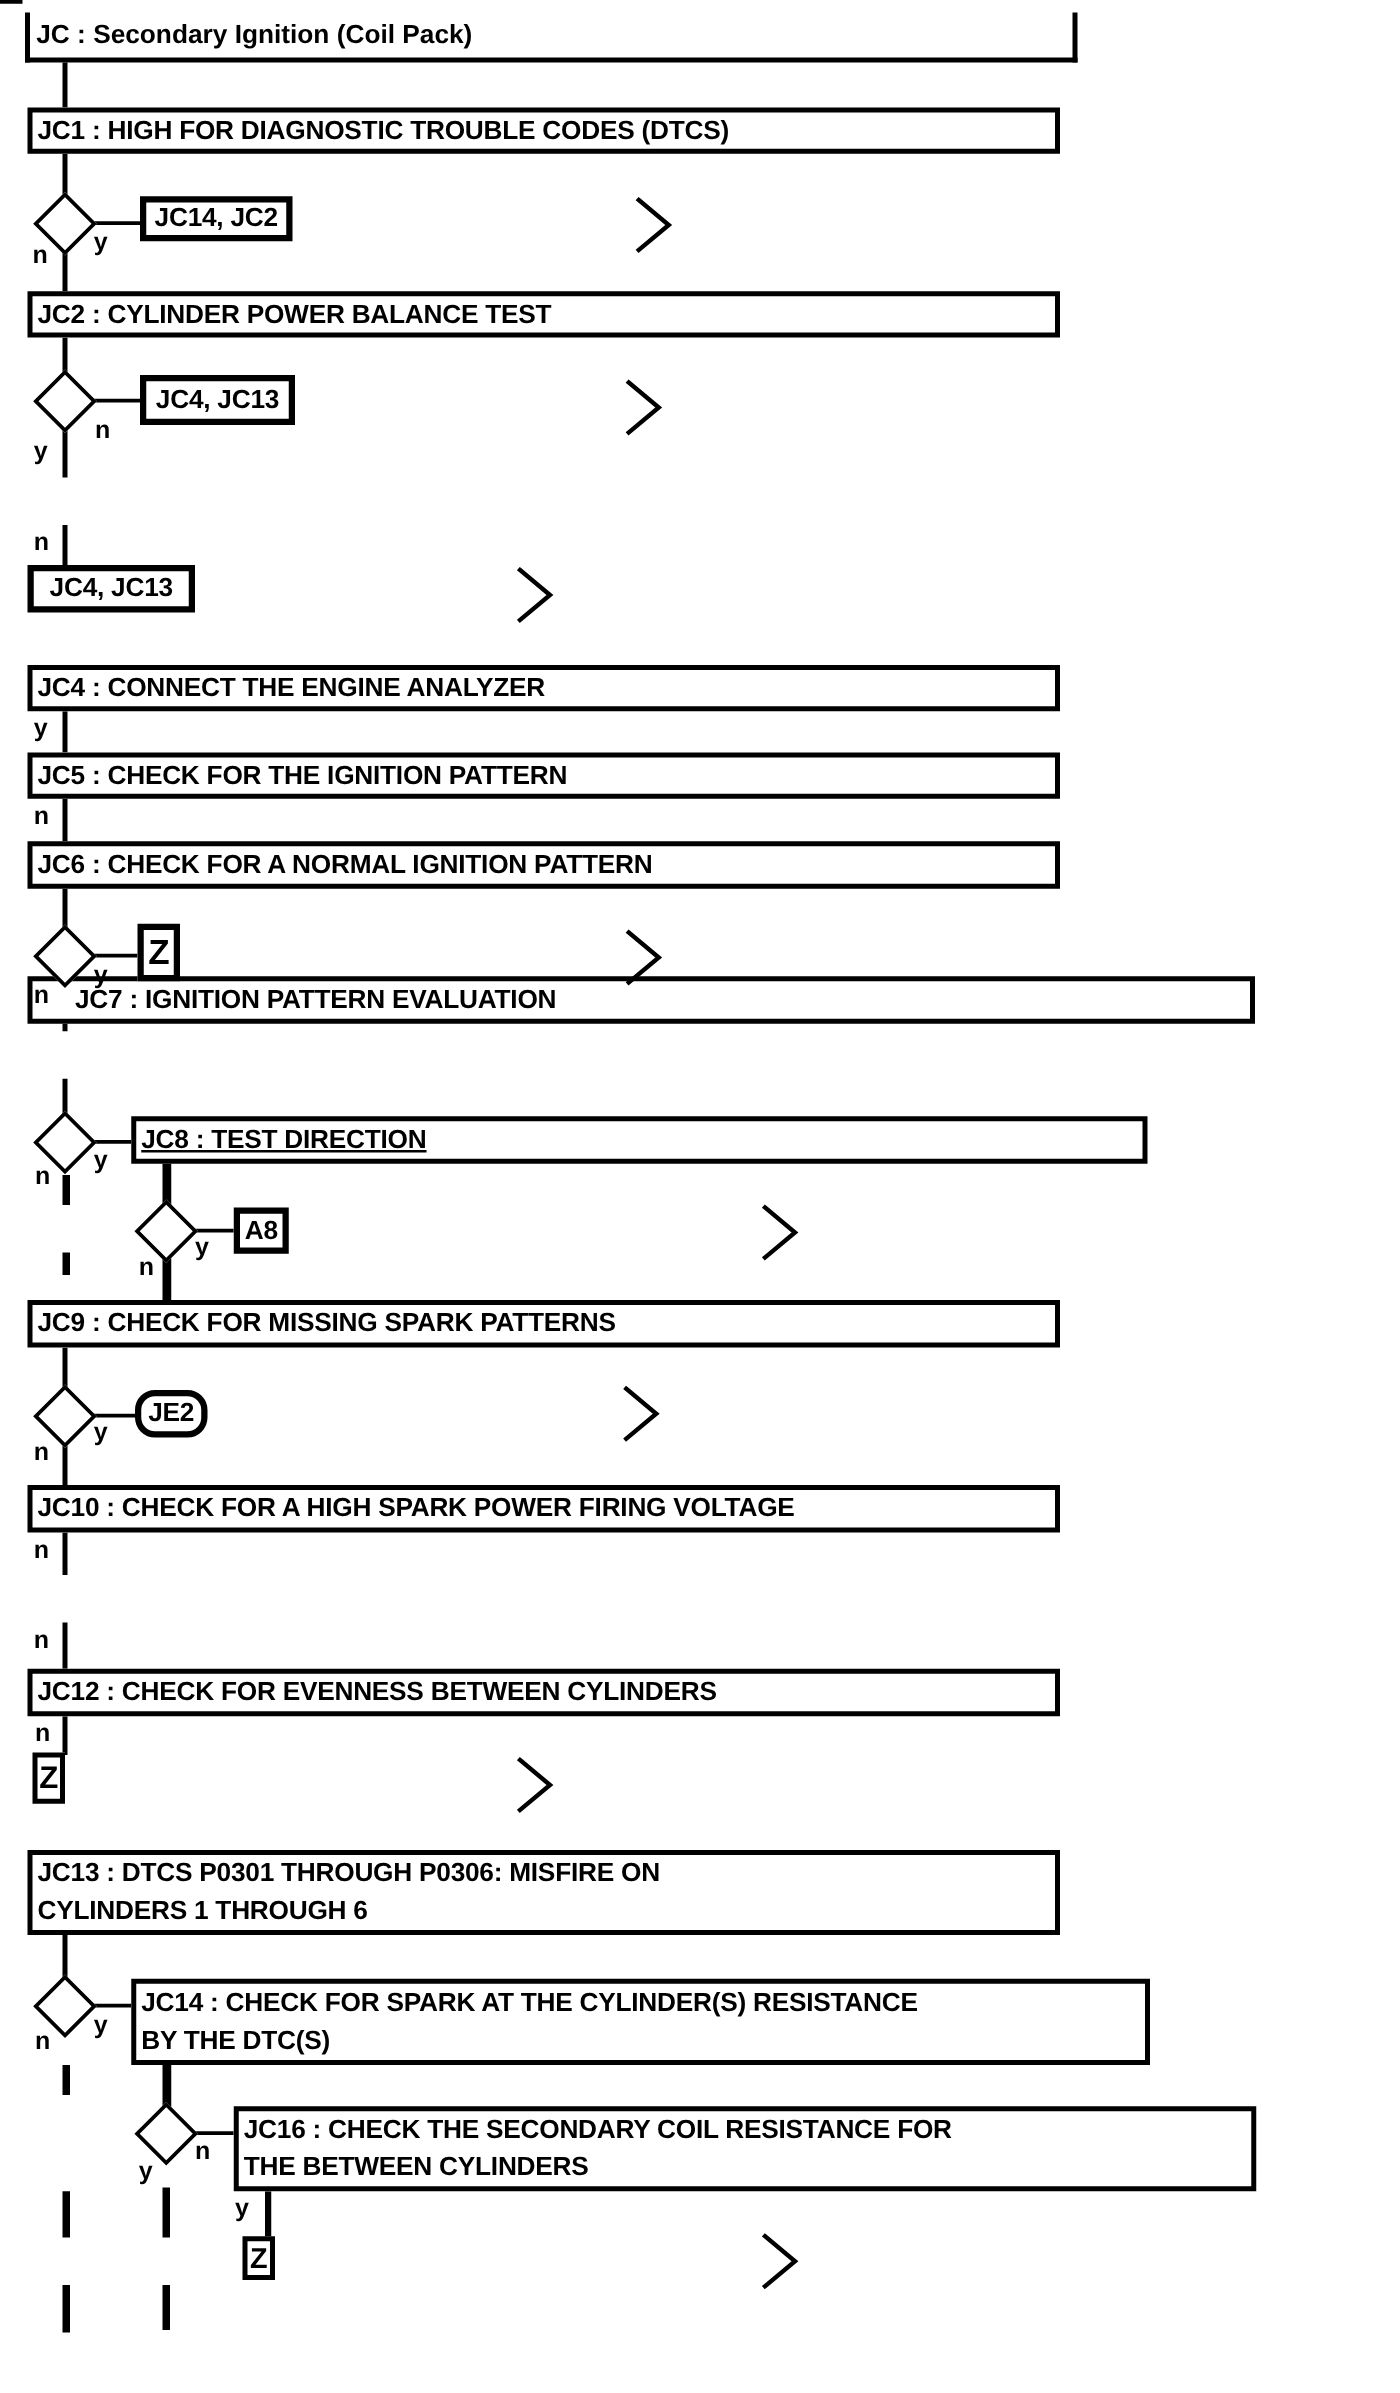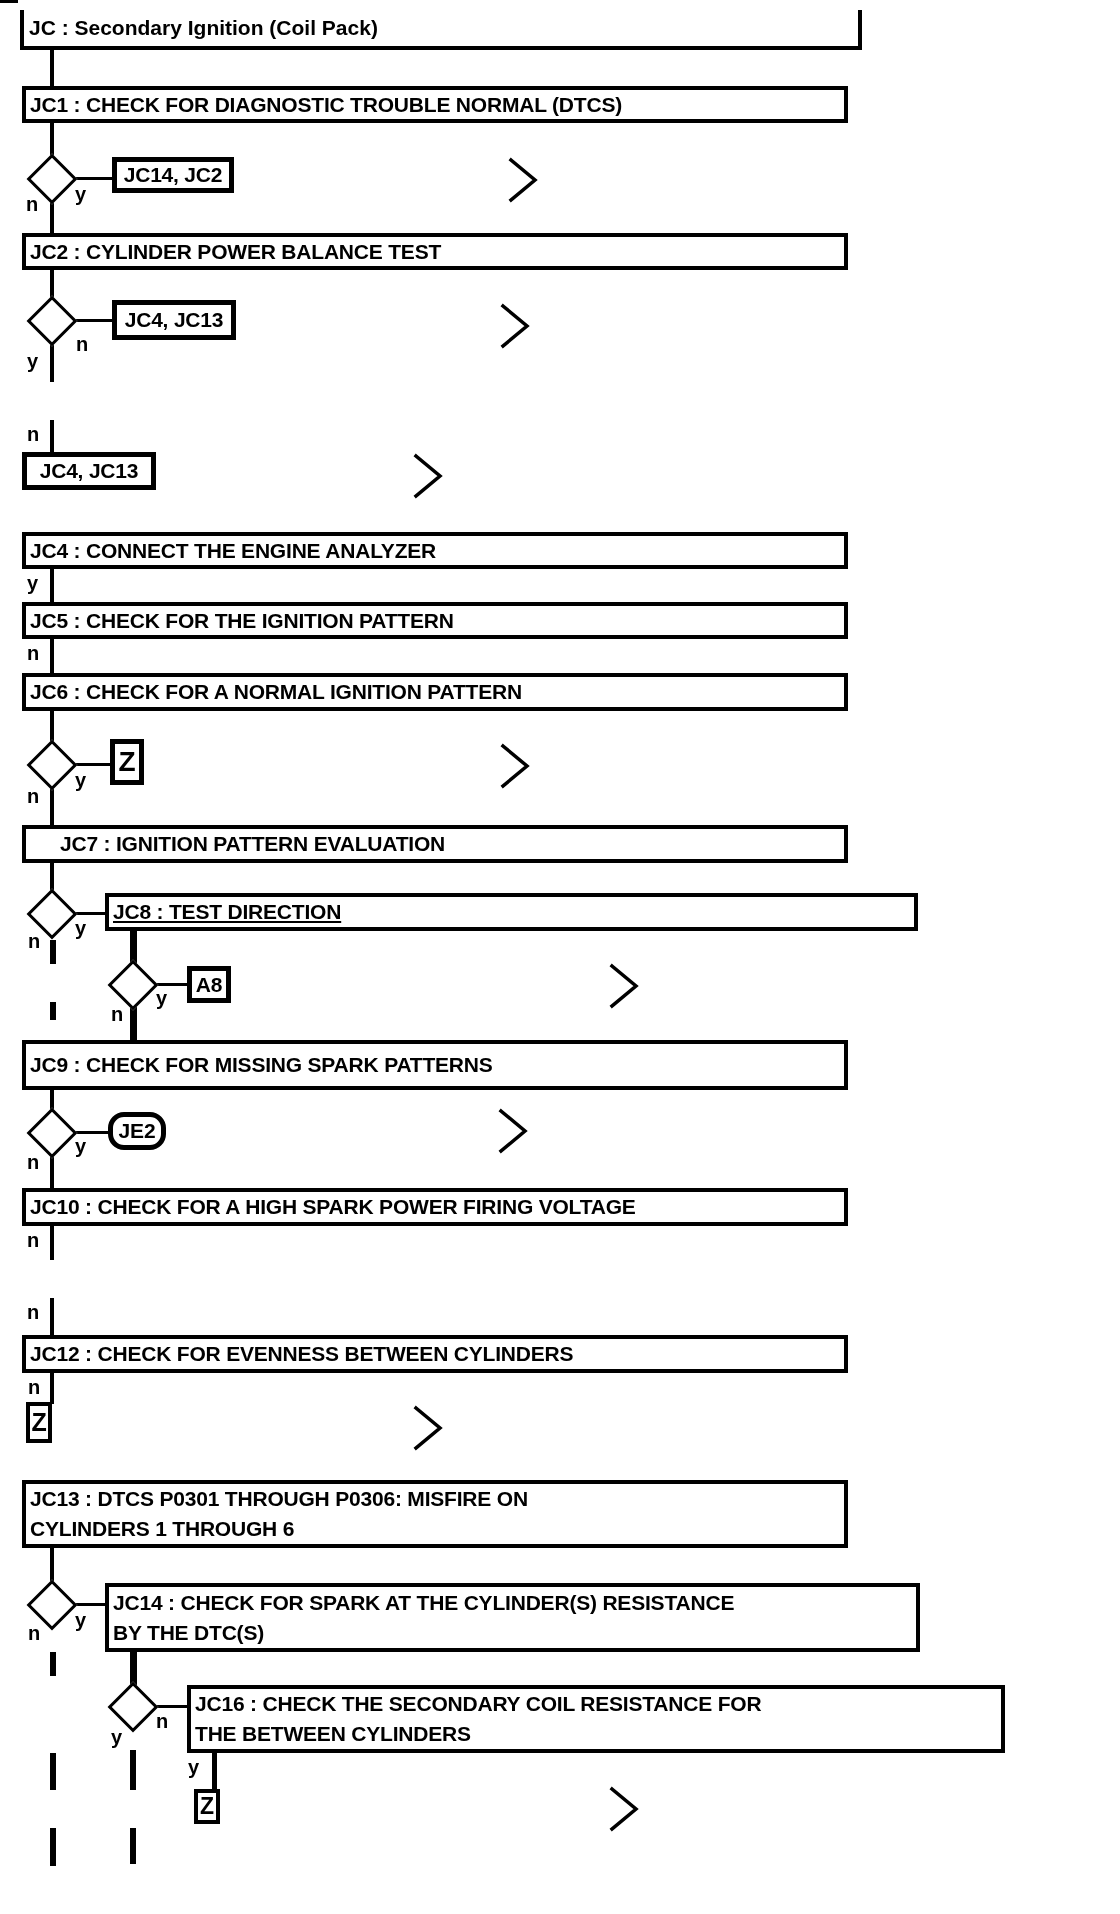--- a/index.html
+++ b/index.html
@@ -82,41 +82,41 @@
   <div class="hl" style="left:70px;top:177px;width:42px;"></div>
   <div class="hl" style="left:70px;top:319px;width:42px;"></div>
   <div class="hl" style="left:70px;top:763px;width:40px;"></div>
   <div class="hl" style="left:70px;top:912px;width:35px;"></div>
   <div class="hl" style="left:151px;top:983px;width:36px;"></div>
   <div class="hl" style="left:70px;top:1131px;width:40px;"></div>
   <div class="hl" style="left:70px;top:1603px;width:35px;"></div>
   <div class="hl" style="left:151px;top:1705px;width:36px;"></div>
 
   <div class="box" style="left:22px;top:86px;width:826px;height:37px;">
-      <span>JC1 : CHECK FOR DIAGNOSTIC TROUBLE NORMAL (DTCS)</span>
+      <span>JC1 : HIGH FOR DIAGNOSTIC TROUBLE CODES (DTCS)</span>
     </div>
   <div class="box" style="left:22px;top:233px;width:826px;height:37px;">
       <span>JC2 : CYLINDER POWER BALANCE TEST</span>
     </div>
   <div class="box" style="left:22px;top:532px;width:826px;height:37px;">
       <span>JC4 : CONNECT THE ENGINE ANALYZER</span>
     </div>
   <div class="box" style="left:22px;top:602px;width:826px;height:37px;">
       <span>JC5 : CHECK FOR THE IGNITION PATTERN</span>
     </div>
   <div class="box" style="left:22px;top:673px;width:826px;height:38px;">
       <span>JC6 : CHECK FOR A NORMAL IGNITION PATTERN</span>
     </div>
-  <div class="box" style="left:22px;top:825px;width:826px;height:38px;padding-left:34px;">
+  <div class="box" style="left:22px;top:781px;width:982px;height:38px;padding-left:34px;">
       <span>JC7 : IGNITION PATTERN EVALUATION</span>
     </div>
   <div class="box" style="left:105px;top:893px;width:813px;height:38px;text-decoration:underline;">
       <span>JC8 : TEST DIRECTION</span>
     </div>
-  <div class="box" style="left:22px;top:1040px;width:826px;height:50px;">
+  <div class="box" style="left:22px;top:1040px;width:826px;height:38px;">
       <span>JC9 : CHECK FOR MISSING SPARK PATTERNS</span>
     </div>
   <div class="box" style="left:22px;top:1188px;width:826px;height:38px;">
       <span>JC10 : CHECK FOR A HIGH SPARK POWER FIRING VOLTAGE</span>
     </div>
   <div class="box" style="left:22px;top:1335px;width:826px;height:38px;">
       <span>JC12 : CHECK FOR EVENNESS BETWEEN CYLINDERS</span>
     </div>
 
   <div class="box box2" style="left:22px;top:1480px;width:826px;height:68px;">

